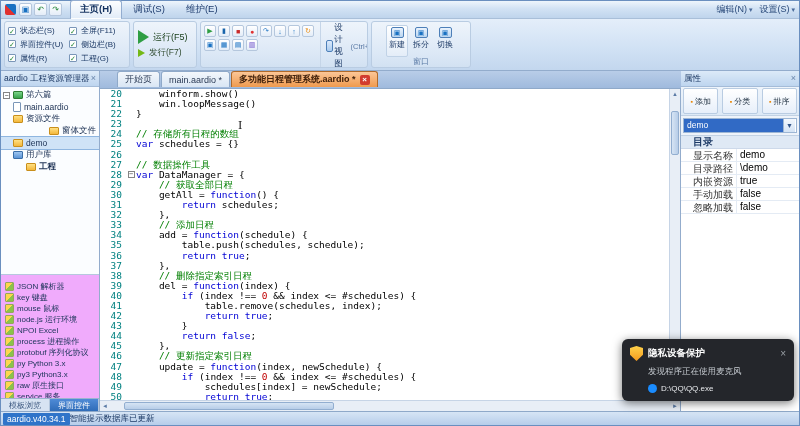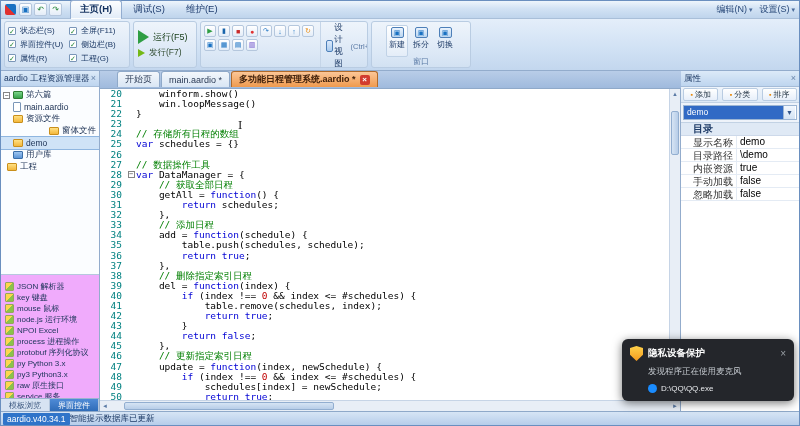--- a/index.html
+++ b/index.html
@@ -87,21 +87,21 @@
   .vs-arrow{height:10px;font-size:6px;text-align:center;line-height:10px;color:#5a7aa5}
   .vthumb{position:absolute;left:1px;right:1px;top:22px;height:44px;background:linear-gradient(90deg,#d6e4f4,#b7cde8);border:1px solid #92aed0;border-radius:2px}
   .vs-bottom{position:absolute;bottom:0;left:0;right:0}
   .hscroll{height:11px;background:#e8eef6;border-top:1px solid #c6d4e6;position:relative;flex:none;display:flex;align-items:center}
   .hs-arrow{width:10px;font-size:6px;text-align:center;color:#5a7aa5;flex:none}
   .hthumb{position:absolute;left:24px;width:210px;top:1px;bottom:1px;background:linear-gradient(#d6e4f4,#b7cde8);border:1px solid #92aed0;border-radius:2px}
   .caret{position:absolute;left:138px;top:31px;width:7px;height:11px;font-family:"DejaVu Serif",serif;font-size:11px;line-height:11px;color:#111;z-index:3}
 
   
   .props{width:118px;background:#eef3fa;display:flex;flex-direction:column;flex:none}
-  #props-toolbar{height:16px;display:flex;gap:4px;padding:1px 2px;border-bottom:1px solid #c2d2e4;background:linear-gradient(#eef4fb,#dde9f6);flex:none}
+  #props-toolbar{height:29px;display:flex;gap:4px;padding:1px 2px;border-bottom:1px solid #c2d2e4;background:linear-gradient(#eef4fb,#dde9f6);flex:none}
   .ptool-btn{flex:1;font-size:8px;display:flex;align-items:center;justify-content:center;gap:2px;border:1px solid #b9cce2;background:linear-gradient(#fff,#e7effa);border-radius:2px;color:#234;white-space:nowrap}
   .pt-ico{color:#e8890c;font-size:7px}
   .props-select{height:15px;margin:2px;border:1px solid #9db6d4;background:#fff;display:flex;align-items:center;justify-content:space-between;padding:0 1px 0 0;font-size:8.5px;flex:none}
   .psel-val{background:#316ac5;color:#fff;padding:0 3px;line-height:13px;flex:1}
   .psel-dd{width:12px;text-align:center;background:linear-gradient(#f3f8fe,#d4e3f4);border-left:1px solid #9db6d4;font-size:7px;color:#33568a;line-height:13px}
   .pgrid{flex:1;background:#fff;border-top:1px solid #c2d2e4;font-size:10px;overflow:hidden}
   .pgroup{background:#dfe9f5;color:#1d3a66;font-weight:bold;height:13px;display:flex;align-items:center;padding-left:12px;border-bottom:1px solid #cdd9ea}
   .prow{display:flex;height:13px;border-bottom:1px solid #e4ebf4}
   .pname{width:56px;padding-left:12px;border-right:1px solid #e4ebf4;color:#333;white-space:nowrap;overflow:hidden;flex:none}
   .pval{flex:1;padding-left:3px;color:#000;white-space:nowrap;overflow:hidden}
@@ -260,21 +260,21 @@
             <span>窗体文件</span>
           </div>
           <div class="tree-item selected" style="padding-left: 11px;">
             <span class="tico folder"></span>
             <span>demo</span>
           </div>
           <div class="tree-item" style="padding-left: 11px;">
             <span class="tico folder-blue"></span>
             <span>用户库</span>
           </div>
-          <div class="tree-item" style="padding-left: 5px;">
+          <div class="tree-item" style="padding-left: 24px; font-weight: bold;">
             <span class="tico folder"></span>
             <span>工程</span>
           </div>
         </div>
       <div id="libs">
           <div class="lib-item">
             <span class="lib-ico"></span>
             <span>JSON 解析器</span>
           </div>
           <div class="lib-item">

